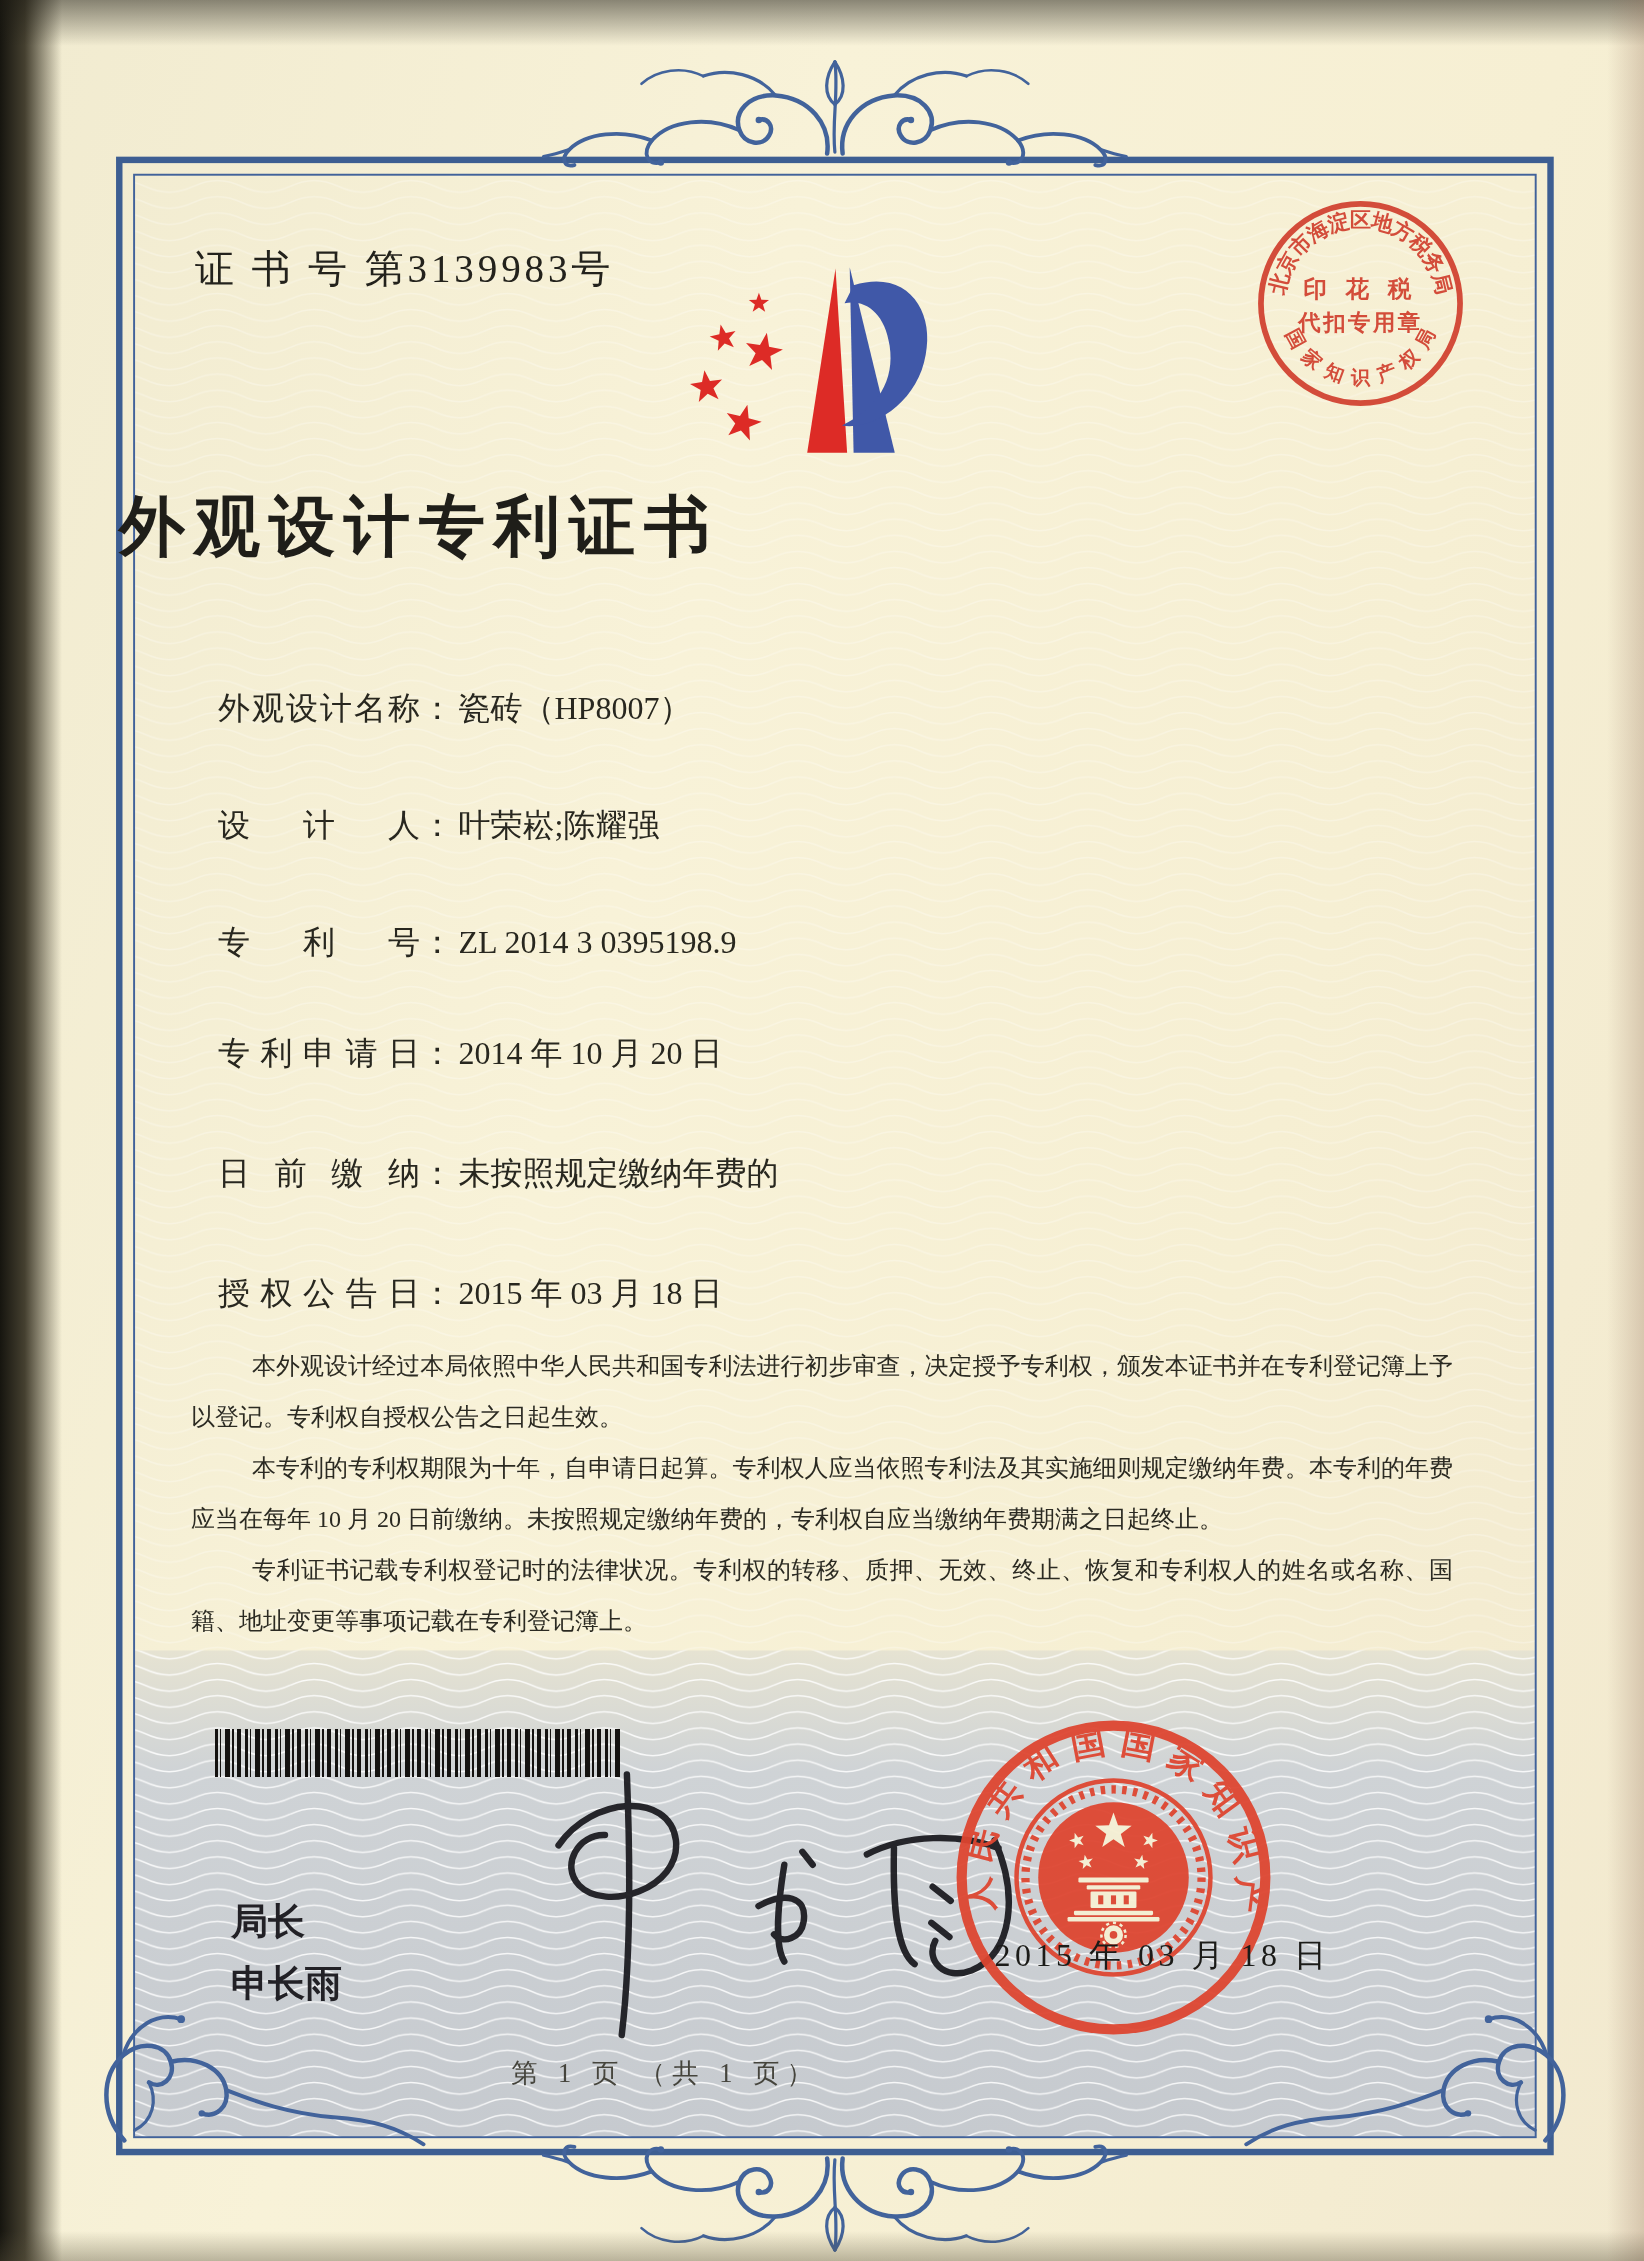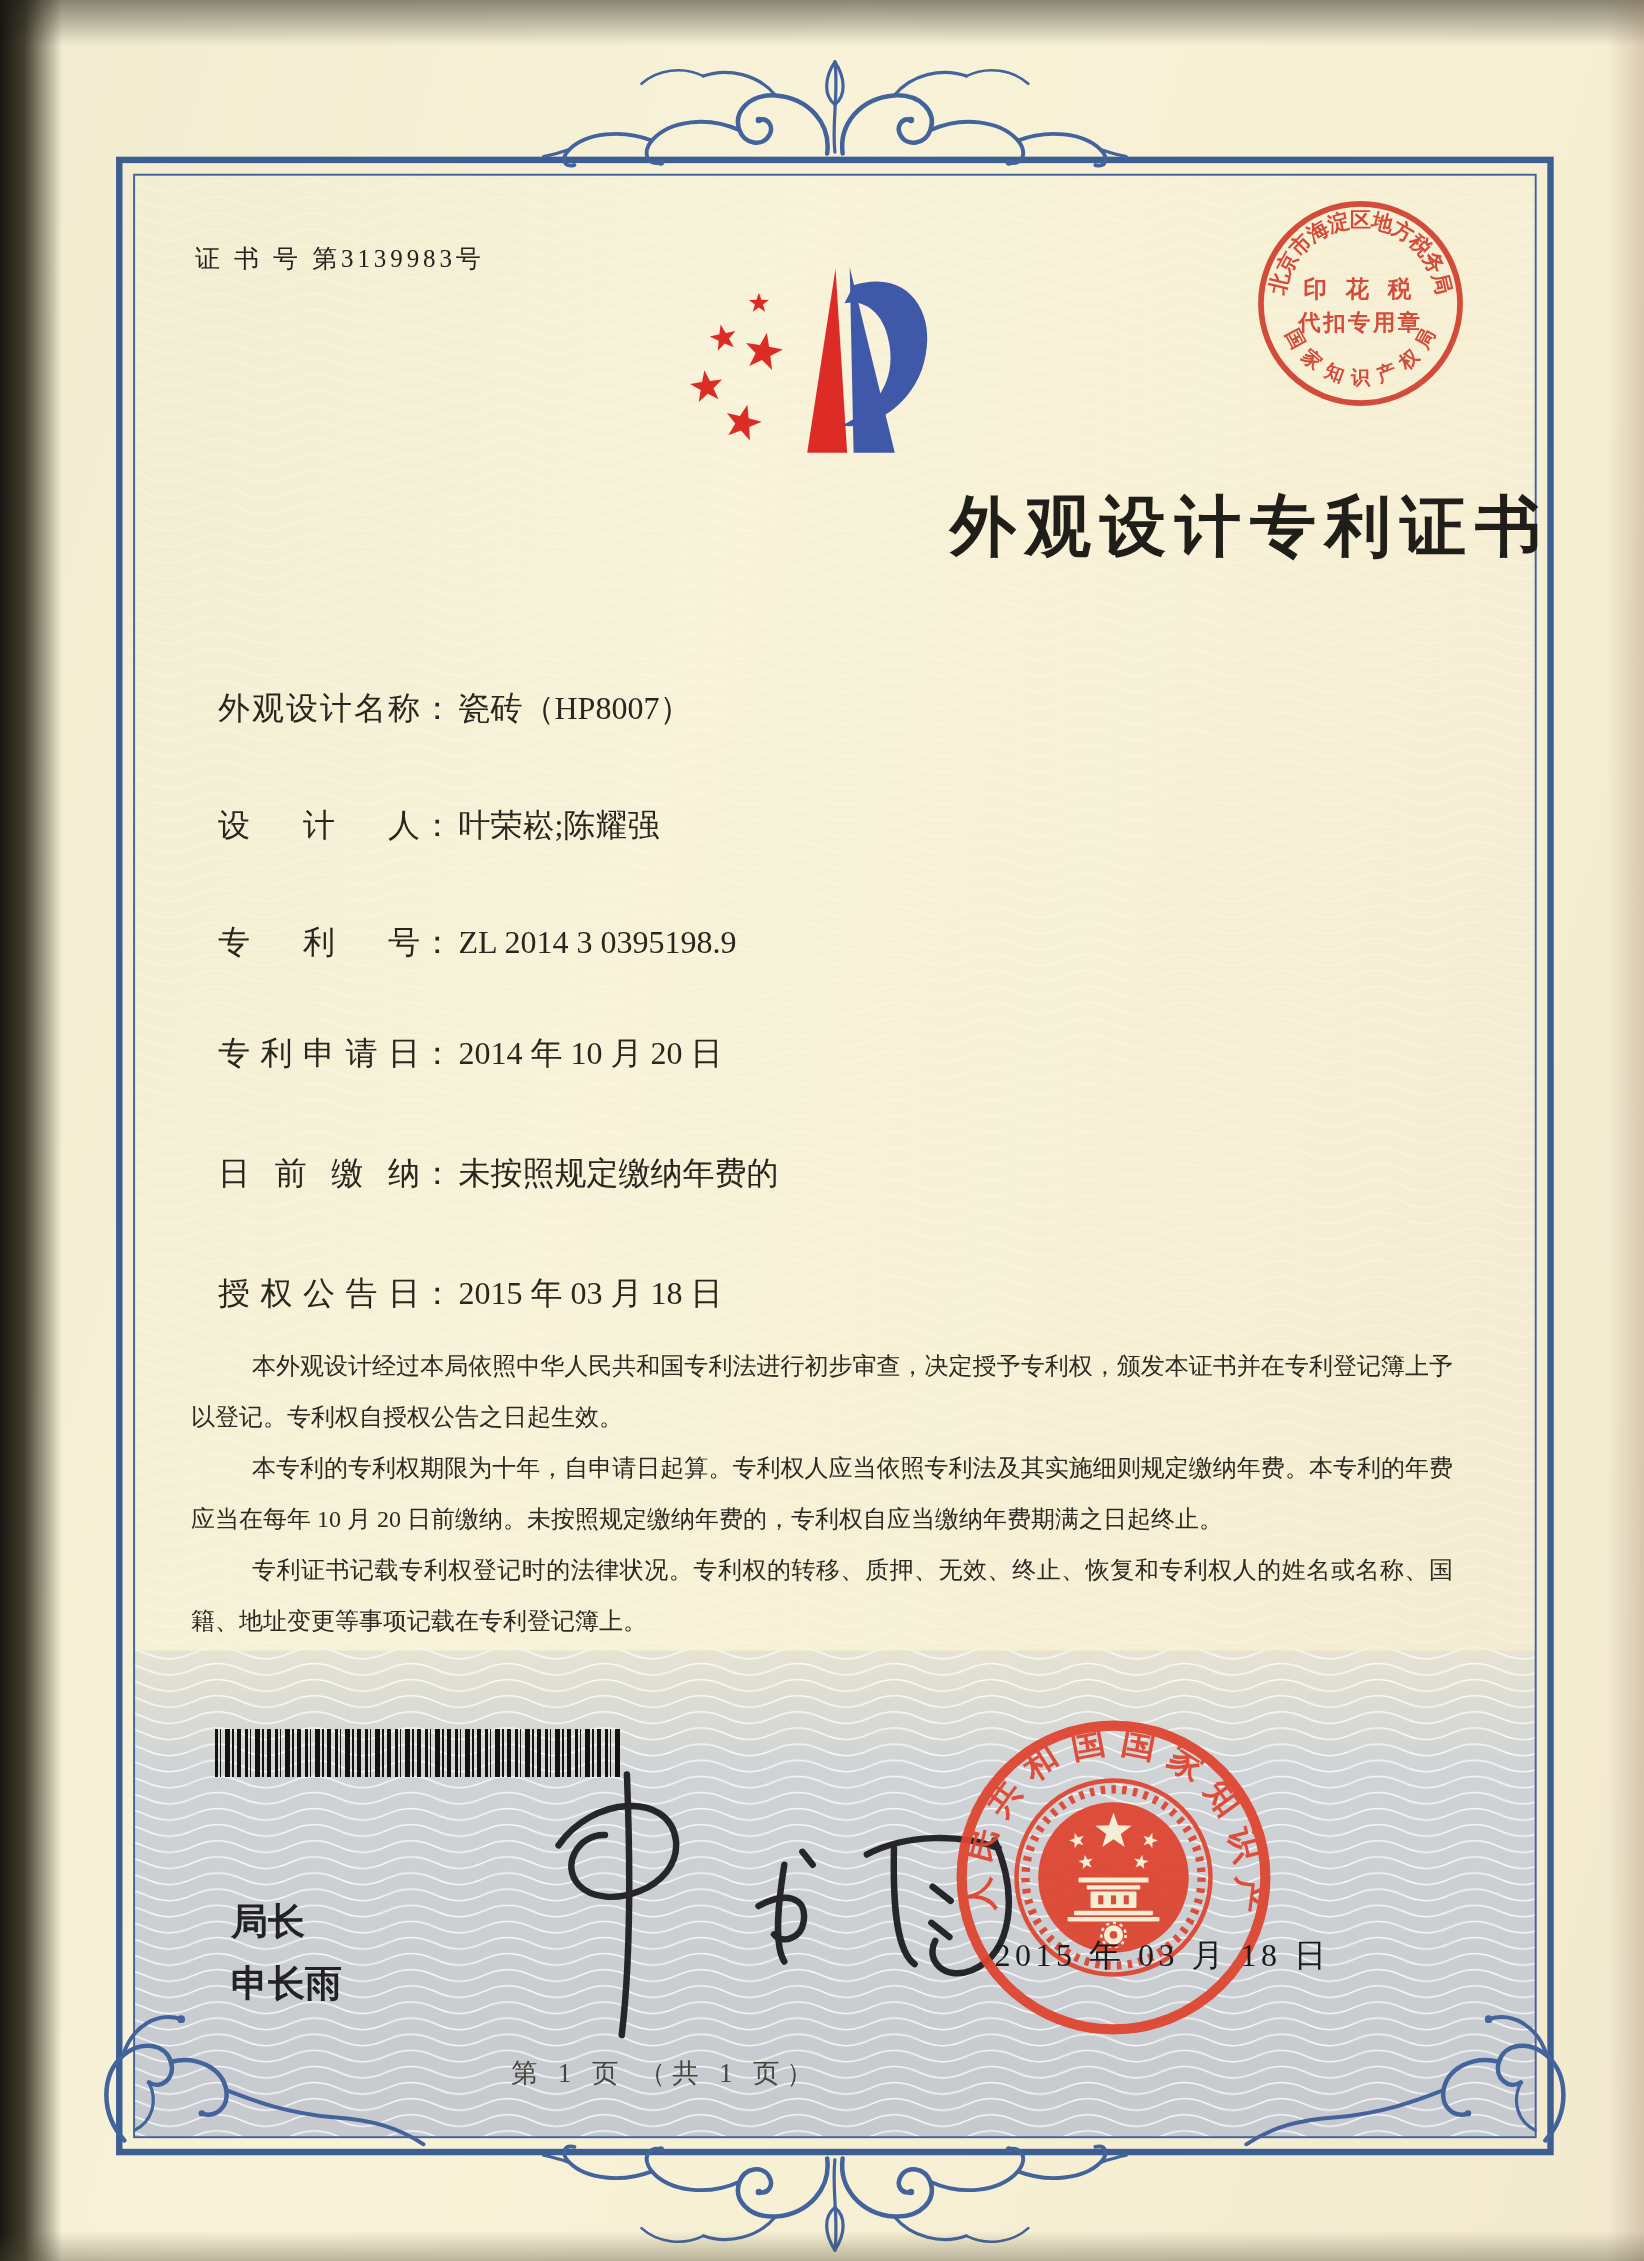--- a/index.html
+++ b/index.html
@@ -5,23 +5,23 @@
   html,body{margin:0;padding:0;background:#d8d2bc;}
   .page{position:relative;width:1644px;height:2261px;background:linear-gradient(105deg,#f1ebd0,#f8f2d8 38%,#f6efd3 70%,#f2e9cf);overflow:hidden;font-family:"Liberation Serif","DejaVu Serif",serif;color:#26251f;}
   .abs{position:absolute;}
   
   .edge-left{left:0;top:0;bottom:0;width:62px;background:linear-gradient(90deg,#16150f 0,#454030 40%,rgba(69,64,48,0) 100%);}
   .edge-top{left:0;top:0;right:0;height:46px;background:linear-gradient(180deg,rgba(28,26,19,.5),rgba(28,26,19,0));}
   .edge-right{right:0;top:0;bottom:0;width:37px;background:linear-gradient(270deg,rgba(150,115,95,.30),rgba(150,115,95,0));}
   .edge-bottom{left:0;bottom:0;right:0;height:30px;background:linear-gradient(0deg,rgba(85,78,58,.38),rgba(85,78,58,0));}
   .decor{left:0;top:0;width:1644px;height:2261px;}
   
-  .certno{left:195px;top:242px;font-size:25px;letter-spacing:3.9px;color:#23221c;}
-  
-  .title{left:119px;top:482px;width:1431px;text-align:right;font-size:66px;font-weight:700;letter-spacing:9px;color:#1f1e19;}
+  .certno{left:195px;top:242px;font-size:39px;letter-spacing:3.9px;color:#23221c;}
+  
+  .title{left:119px;top:482px;width:1431px;text-align:left;font-size:66px;font-weight:700;letter-spacing:9px;color:#1f1e19;}
   
   .field{left:218px;font-size:32px;white-space:nowrap;color:#28271f;}
   .flabel{display:inline-block;width:202px;text-align:justify;text-align-last:justify;vertical-align:top;}
   .fcolon{display:inline-block;margin:0 5.2px 0 1.3px;}
   .f1{top:687px;} .f2{top:804px;} .f3{top:921px;} .f4{top:1032px;} .f5{top:1152px;} .f6{top:1272px;}
   
   .bodytext{left:191px;top:1341px;width:1262px;font-size:24px;line-height:51px;text-align:justify;color:#2b2a22;}
   .bodytext p{margin:0;text-indent:61px;}
   
   .barcode{left:215px;top:1729px;width:405px;height:48px;background:repeating-linear-gradient(90deg,#141210 0 2.6px,rgba(0,0,0,0) 2.6px 5.2px,#141210 5.2px 6.4px,rgba(0,0,0,0) 6.4px 10.3px,#141210 10.3px 15.5px,rgba(0,0,0,0) 15.5px 17.4px,#141210 17.4px 18.7px,rgba(0,0,0,0) 18.7px 22px,#141210 22px 26.4px,rgba(0,0,0,0) 26.4px 30px);}

